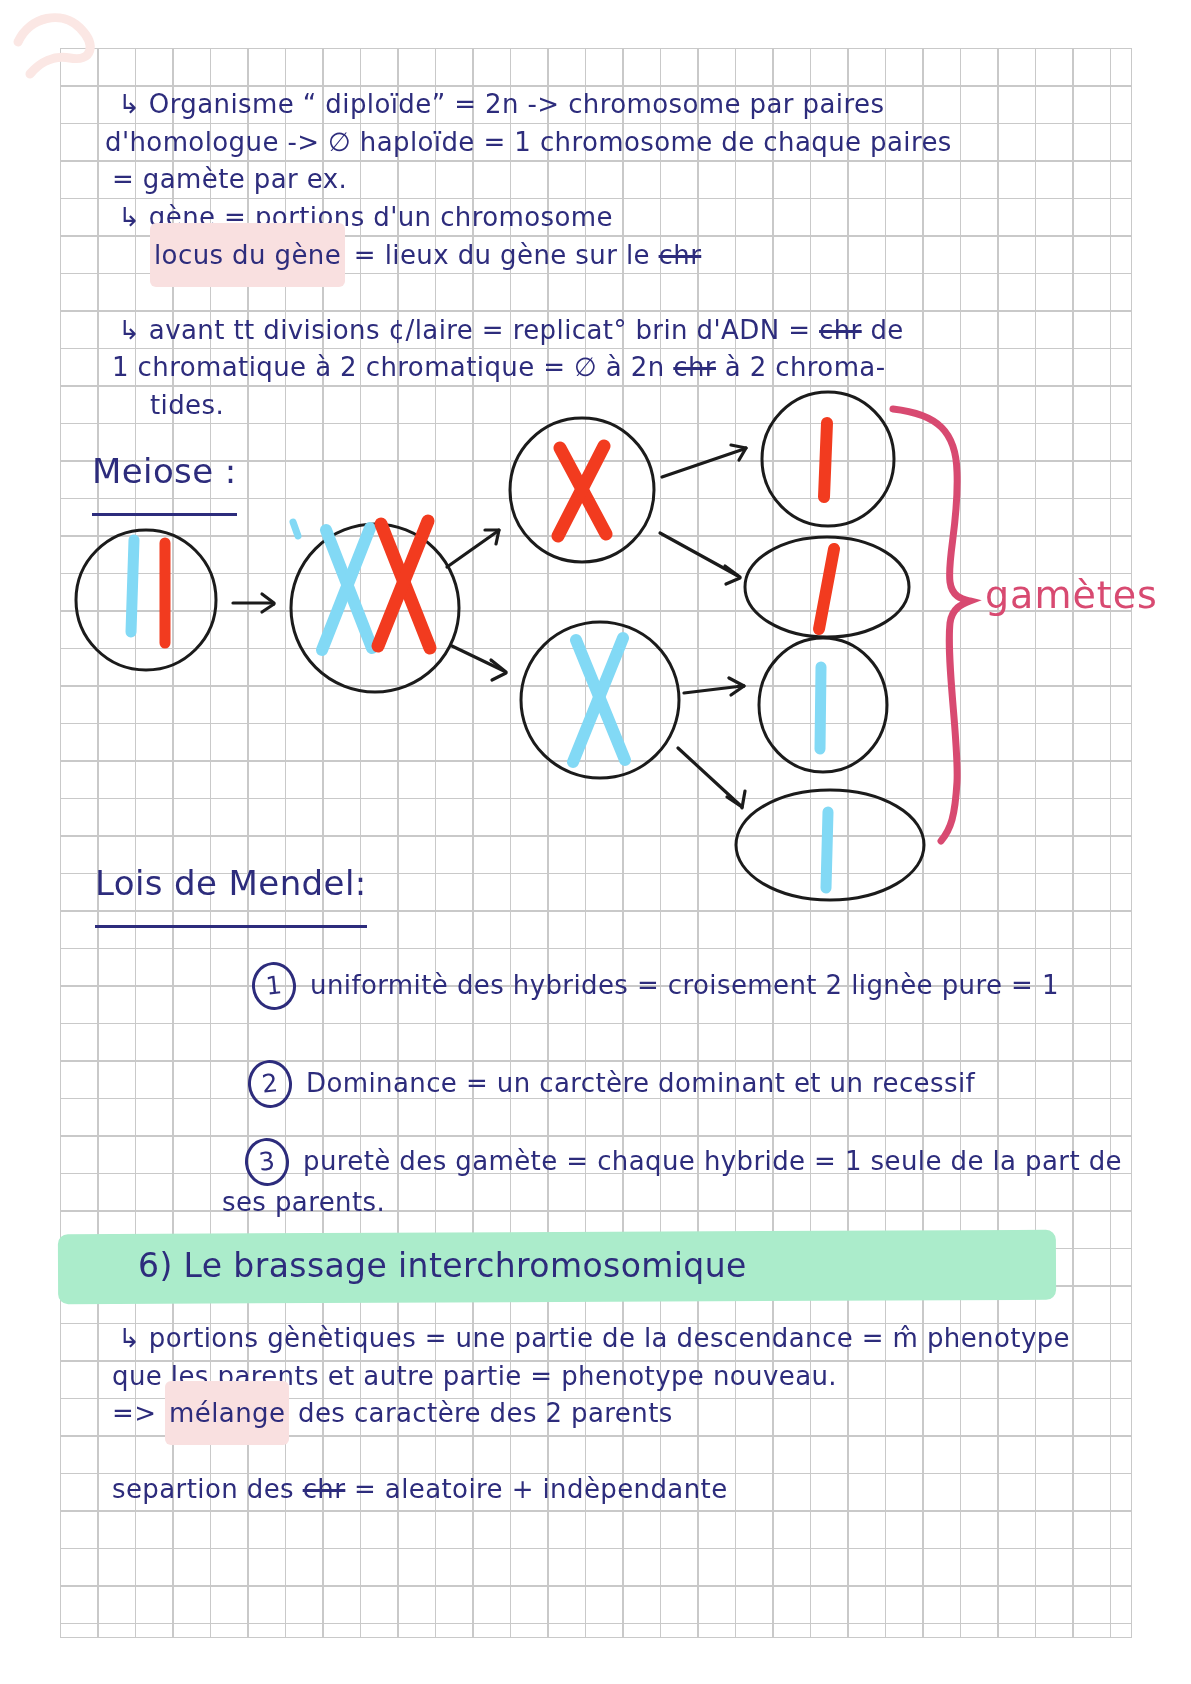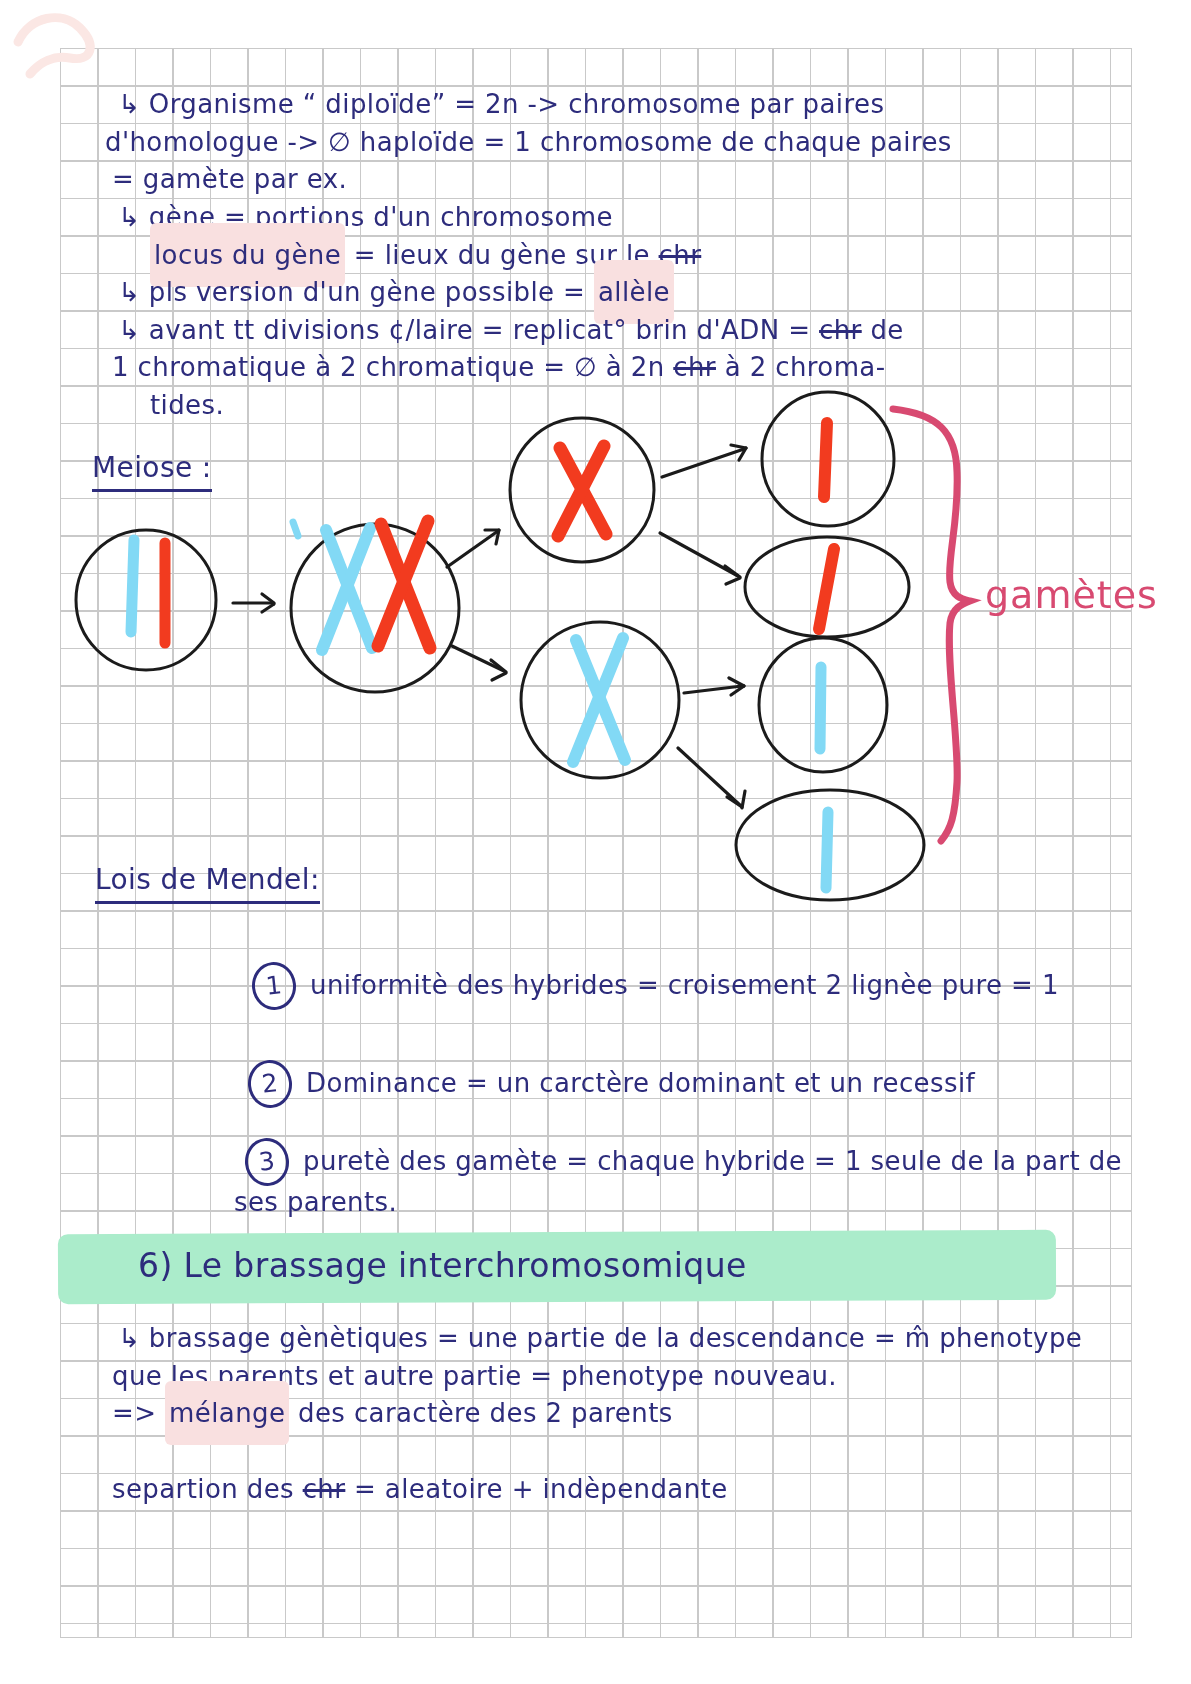--- a/index.html
+++ b/index.html
@@ -16,21 +16,21 @@
     border-right:1.4px solid #c9c9c9;border-bottom:1.4px solid #c9c9c9;
     z-index:0;
   }
   svg.overlay{position:absolute;left:0;top:0;z-index:1;}
   .txt{
     position:absolute;z-index:2;font-size:26px;letter-spacing:.4px;
     white-space:nowrap;line-height:1.25;color:#2d2c7c;
   }
   .hl-pink{background:#f9e0e0;border-radius:6px;padding:17px 4px;}
   .strike{text-decoration:line-through;text-decoration-thickness:2.5px;}
-  .section-title{font-size:28px;border-bottom:3.2px solid #2d2c7c;padding-bottom:4px;}
+  .section-title{font-size:34px;border-bottom:3.2px solid #2d2c7c;padding-bottom:20px;}
   .num-circle{
     display:inline-flex;align-items:center;justify-content:center;
     width:38px;height:42px;border:3px solid #2d2c7c;border-radius:50%;
     font-size:25px;margin-right:14px;transform:rotate(-6deg);
   }
   .green-bar{
     position:absolute;left:58px;top:1232px;width:998px;height:70px;
     background:#abeccb;border-radius:10px;z-index:1;transform:rotate(-0.25deg);
   }
   .green-head{font-size:33px;z-index:2;}
@@ -137,38 +137,37 @@
     <path d="M893,409 C938,414 956,432 957,472 C959,522 947,558 950,582
              C952,597 962,599 970,601 C962,604 952,608 950,623
              C946,662 959,742 957,782 C955,816 951,829 941,841" fill="none" stroke="#d84a71" stroke-width="7" stroke-linecap="round"></path>
   </svg>
 
   <div class="txt" style="left:118px;top:88px">↳ Organisme “ diploïde” = 2n -&gt; chromosome par paires</div>
   <div class="txt" style="left:105px;top:126px">d'homologue -&gt; ∅ haploïde = 1 chromosome de chaque paires</div>
   <div class="txt" style="left:112px;top:163px">= gamète par ex.</div>
   <div class="txt" style="left:118px;top:201px">↳ gène = portions d'un chromosome</div>
   <div class="txt" style="left:150px;top:239px"><span class="hl-pink">locus du gène</span><span> = lieux du gène sur le </span><span class="strike">chr</span></div>
-  <div class="txt" style="left:118px;top:276px"><span>↳ pls version d'un gène possible = </span><span class="hl-pink">allèle</span></div>
   <div class="txt" style="left:118px;top:314px"><span>↳ avant tt divisions ¢/laire = replicat° brin d'ADN = </span><span class="strike">chr</span><span> de</span></div>
   <div class="txt" style="left:112px;top:351px"><span>1 chromatique à 2 chromatique = ∅ à 2n </span><span class="strike">chr</span><span> à 2 chroma-</span></div>
   <div class="txt" style="left:150px;top:389px">tides.</div>
 
   <div class="txt section-title" style="left:92px;top:450px">Meiose :</div>
 
   <div class="txt gametes-label" style="left:985px;top:572px">gamètes</div>
 
   <div class="txt section-title" style="left:95px;top:862px">Lois de Mendel:</div>
 
   <div class="txt" style="left:252px;top:962px"><span class="num-circle">1</span><span>uniformitè des hybrides = croisement 2 lignèe pure = 1</span></div>
 
   <div class="txt" style="left:248px;top:1060px"><span class="num-circle">2</span><span>Dominance = un carctère dominant et un recessif</span></div>
 
   <div class="txt" style="left:245px;top:1138px"><span class="num-circle">3</span><span>puretè des gamète = chaque hybride = 1 seule de la part de</span></div>
-  <div class="txt" style="left:234px;top:1186px">ses parents.</div>
+  <div class="txt" style="left:222px;top:1186px">ses parents.</div>
 
   <div class="green-bar"></div>
   <div class="txt green-head" style="left:138px;top:1245px">6) Le brassage interchromosomique</div>
 
-  <div class="txt" style="left:118px;top:1322px">↳ brassage gènètiques = une partie de la descendance = m̂ phenotype</div>
+  <div class="txt" style="left:118px;top:1322px">↳ portions gènètiques = une partie de la descendance = m̂ phenotype</div>
   <div class="txt" style="left:112px;top:1360px">que les parents et autre partie = phenotype nouveau.</div>
   <div class="txt" style="left:112px;top:1397px"><span>=&gt; </span><span class="hl-pink">mélange</span><span> des caractère des 2 parents</span></div>
   <div class="txt" style="left:112px;top:1473px"><span>separtion des </span><span class="strike">chr</span><span> = aleatoire + indèpendante</span></div>
 </div>
 
 </body></html>

